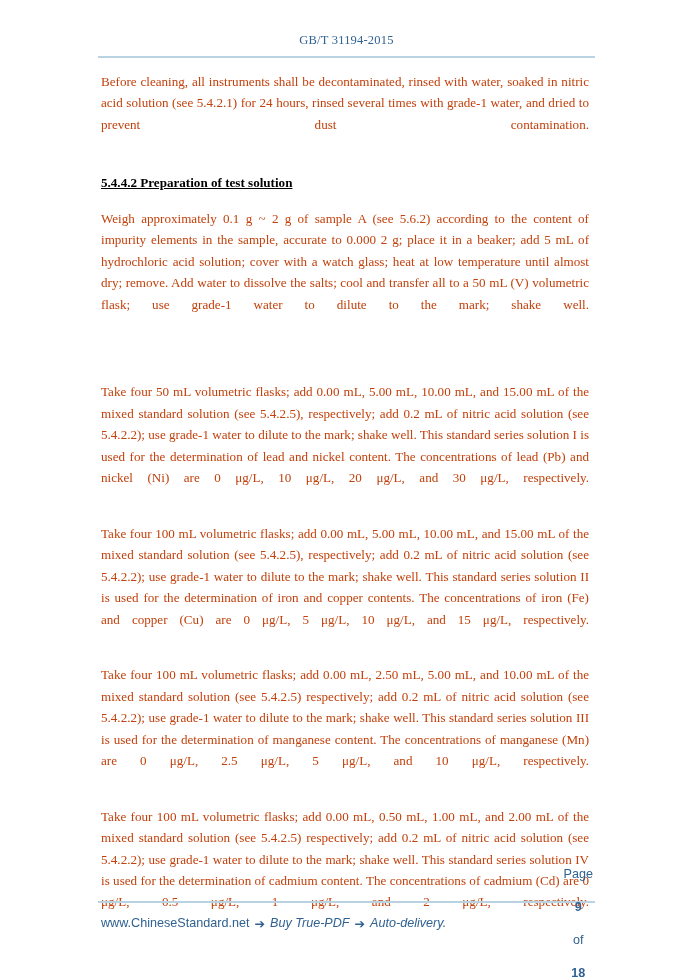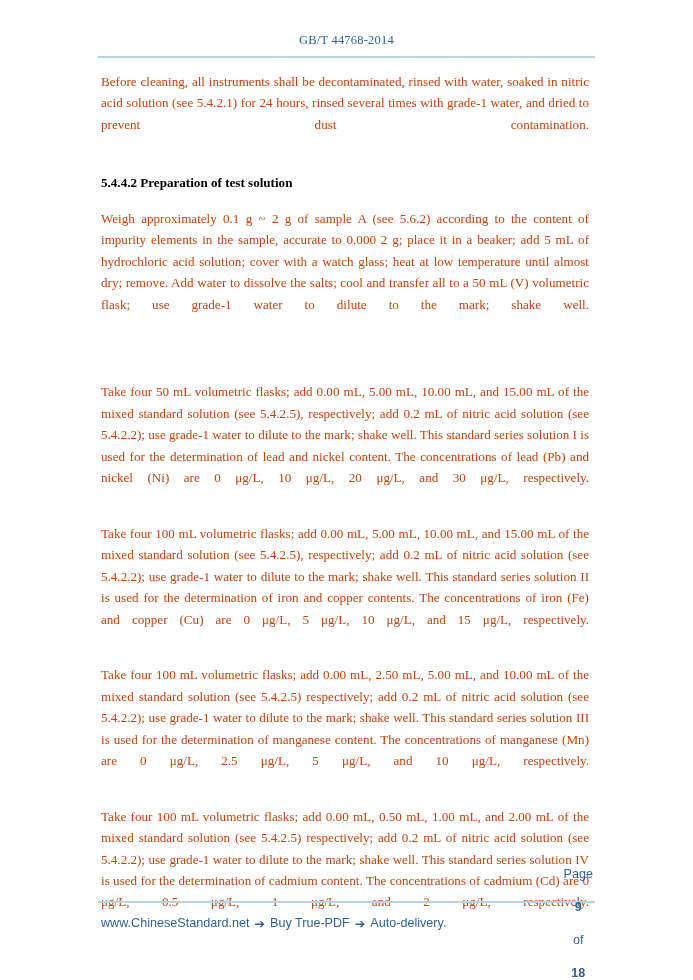--- a/index.html
+++ b/index.html
@@ -68,20 +68,21 @@
   .gap-sm { height: 13px; }
   .gap-md { height: 15px; }
 
   h3.heading {
     margin: 0;
     font-size: 13.1px;
     line-height: 21.4px;
     font-weight: bold;
     text-align: left;
     color: #000000;
+    text-decoration: underline;
   }
 
   
   p.para::after {
     content: "";
     display: inline-block;
     width: 100%;
   }
 
   
@@ -112,39 +113,39 @@
   }
   .footer-link {
     color: #2f6191;
     cursor: pointer;
   }
   .footer-arrow {
     margin: 0 5px;
     font-family: "DejaVu Sans", sans-serif;
     font-size: 12.6px;
   }
-  .footer-txt { white-space: nowrap; }
+  .footer-txt { white-space: nowrap; font-style: italic; }
   .footer-right {
     margin-left: auto;
     white-space: nowrap;
     display: flex;
     align-items: center;
     gap: 19px;
     padding-right: 2px;
     flex-direction: column;
   }
   .footer-right .num { font-weight: bold; }
 </style>
 </head>
 <body>
 
 <div class="page">
 
   <div class="page-header">
-    <span class="std-code">GB/T 44768-2014</span>
+    <span class="std-code">GB/T 31194-2015</span>
   </div>
   <div class="header-rule"></div>
 
   <div class="content">
 
     <p class="para">Before cleaning, all instruments shall be decontaminated, rinsed with water, soaked in nitric acid solution (see 5.4.2.1) for 24 hours, rinsed several times with grade-1 water, and dried to prevent dust contamination.</p>
 
     <div class="gap-md"></div>
 
     <h3 class="heading">5.4.4.2 Preparation of test solution</h3>

